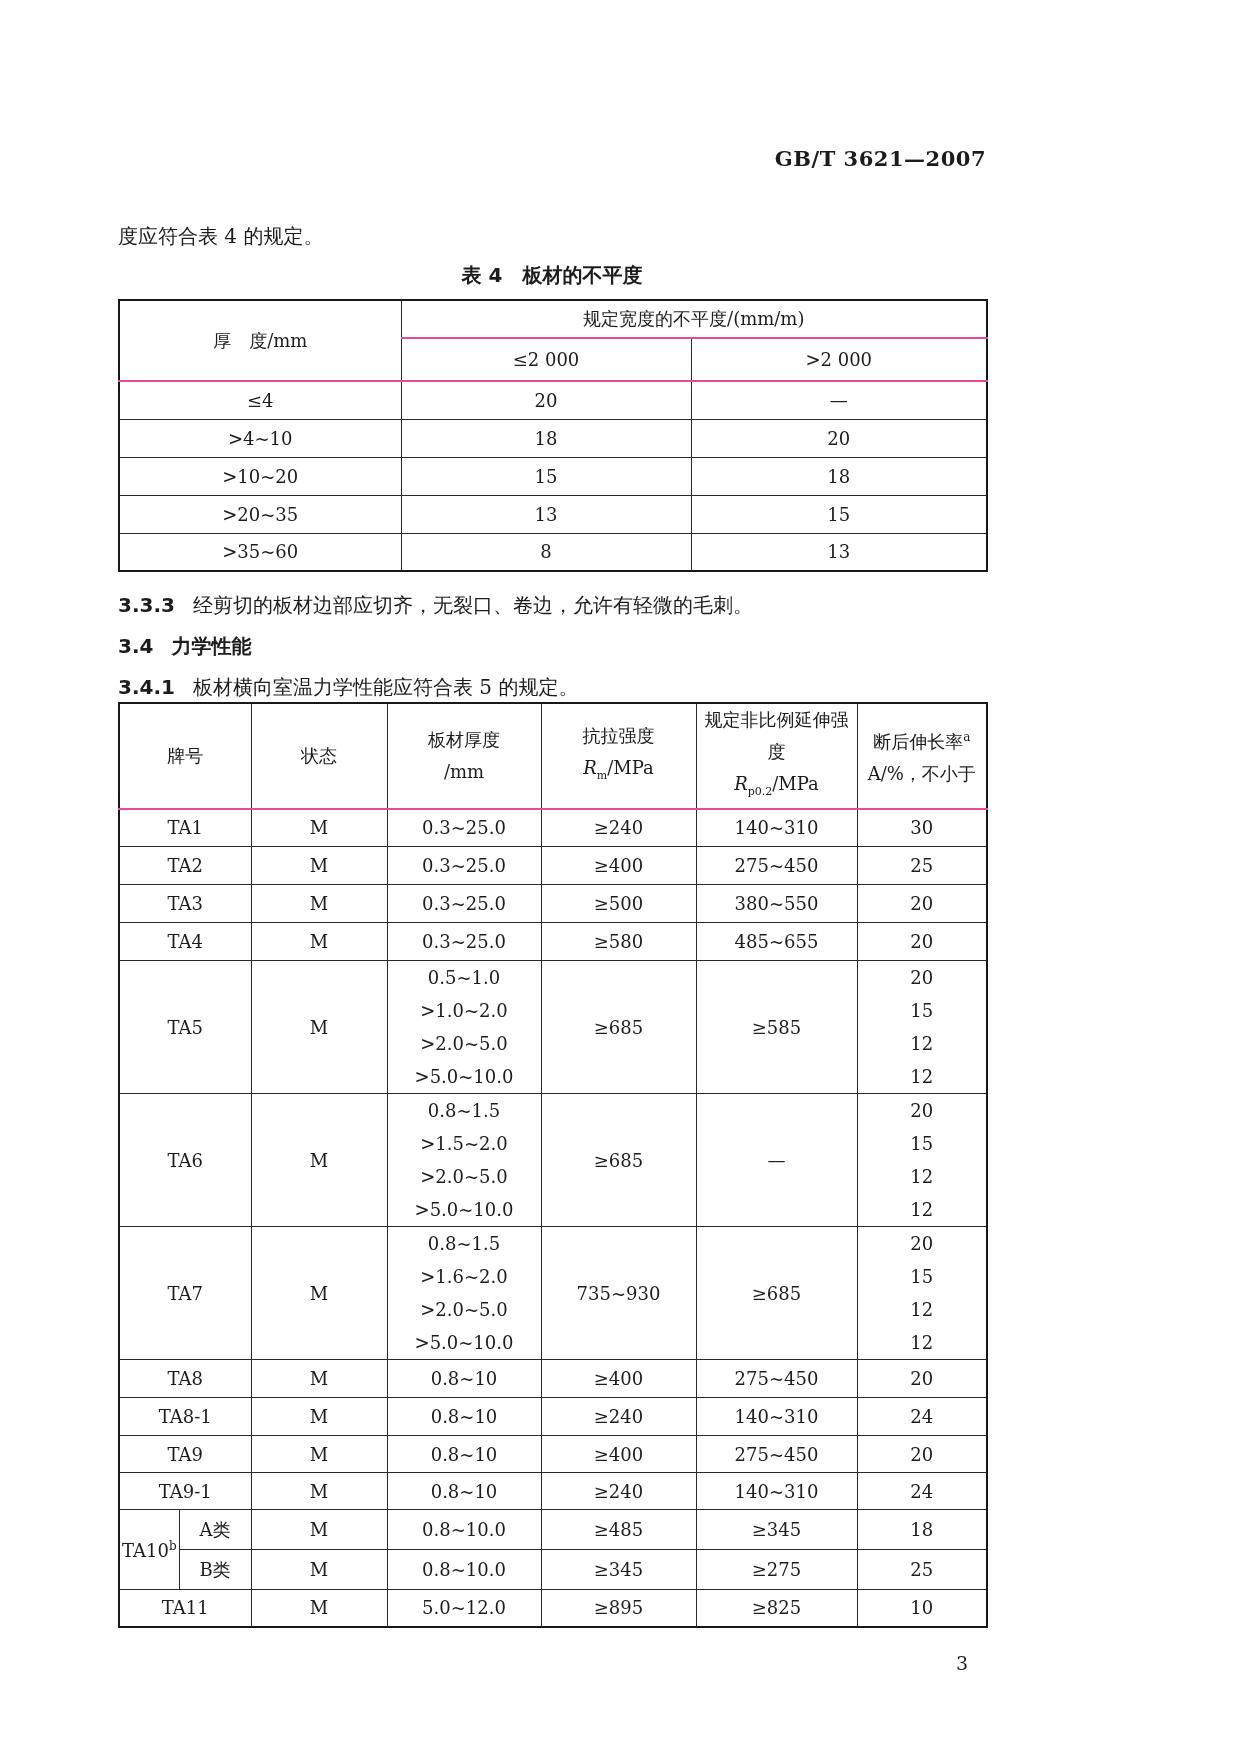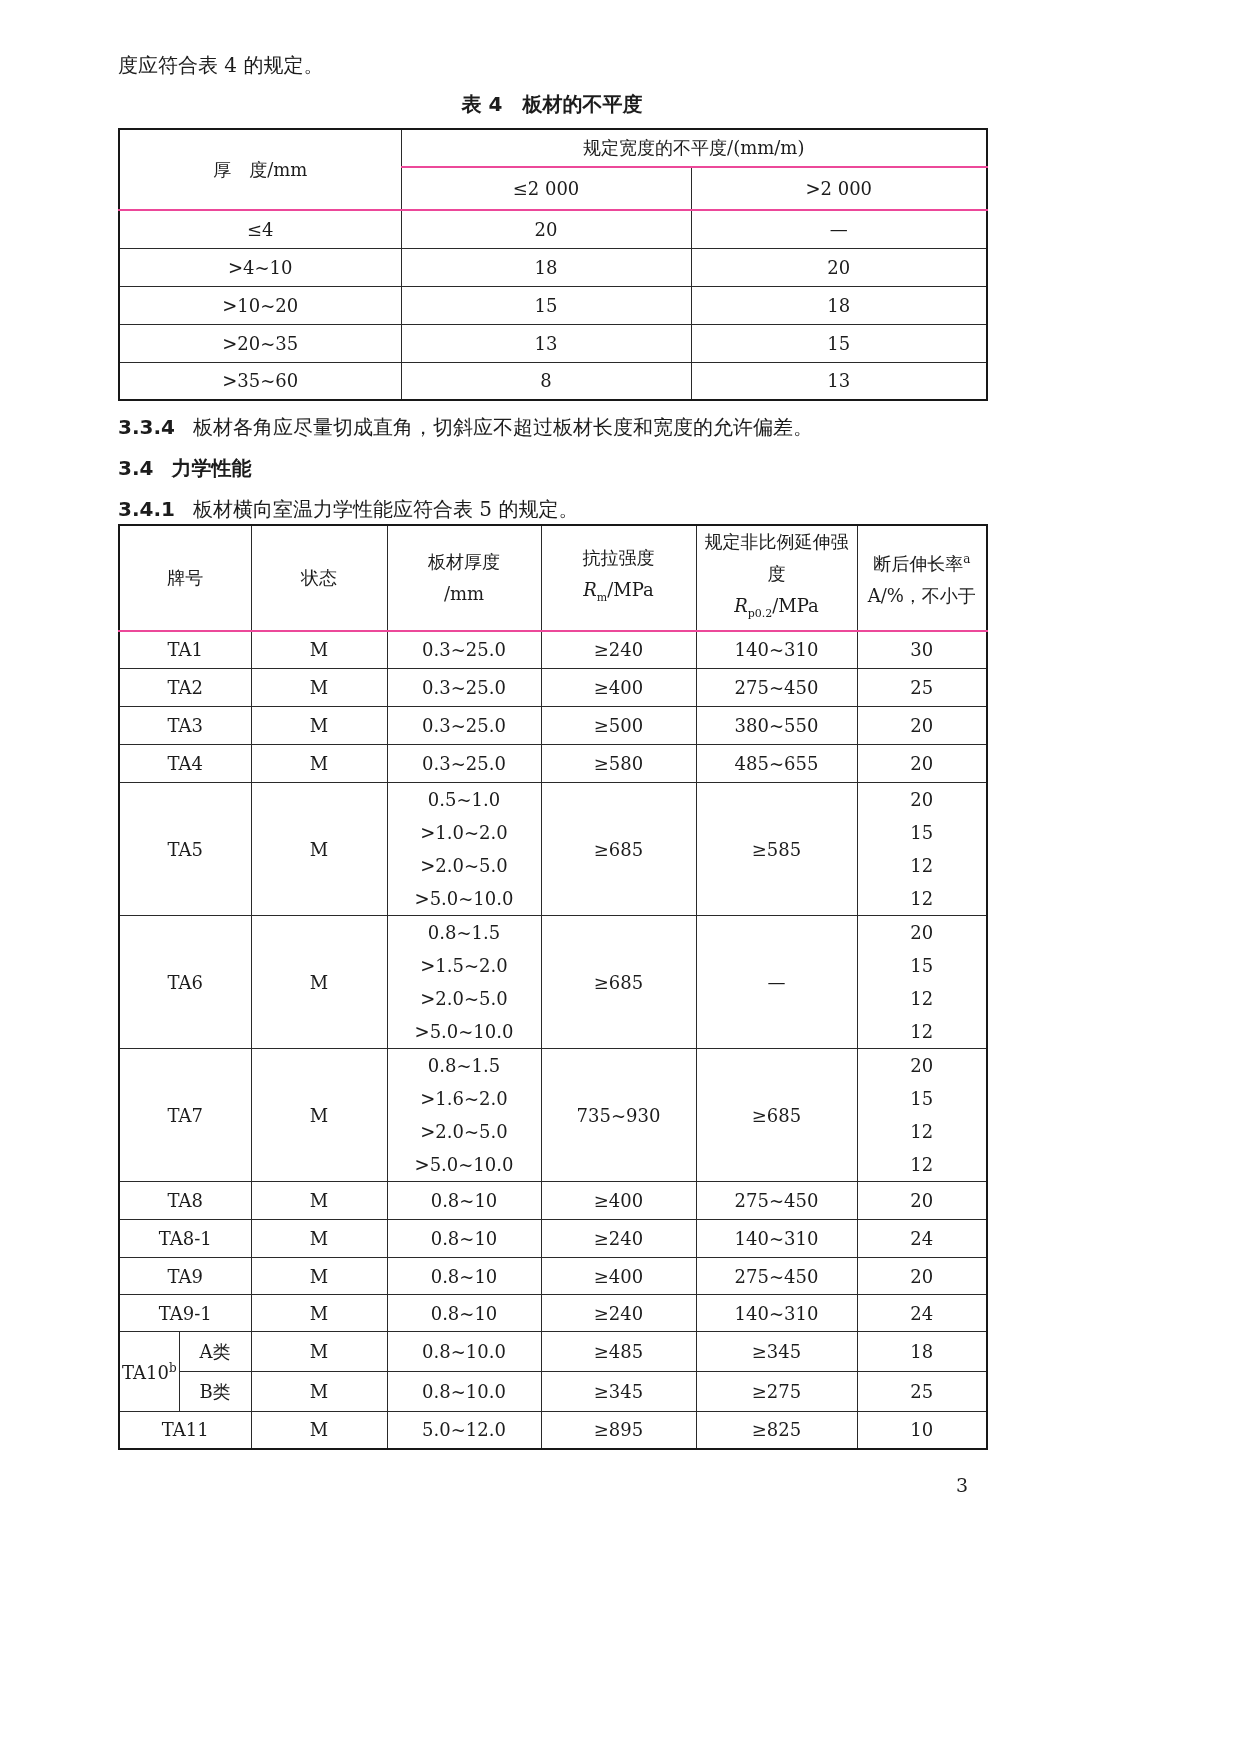--- a/index.html
+++ b/index.html
@@ -83,20 +83,21 @@
     text-align: right;
     padding-right: 18px;
     font-size: 19px;
   }
 </style>
 </head>
 <body>
 
 <div class="content">
 
+  <div class="doc-header">GB/T 3621—2007</div>
 
   <div class="intro">度应符合表 4 的规定。</div>
 
   <div class="tbl-title">表 4　板材的不平度</div>
 
   <table>
     <colgroup>
       <col style="width:282px">
         <col style="width:290px">
         <col style="width:296px">
@@ -133,22 +134,22 @@
         <td>15</td>
       </tr>
       <tr class="r38">
         <td>&gt;35~60</td>
         <td>8</td>
         <td>13</td>
       </tr>
     </tbody>
   </table>
 
-  <div class="clause">
-    <span class="num">3.3.4</span><span class="txt">板材各角应尽量切成直角，切斜应不超过板材长度和宽度的允许偏差。</span>
+  <div class="clause mt16">
+    <span class="num">3.3.3</span><span class="txt">经剪切的板材边部应切齐，无裂口、卷边，允许有轻微的毛刺。</span>
   </div>
   <div class="clause bold-head">
     <span class="num">3.4</span><span class="txt">力学性能</span>
   </div>
   <div class="clause">
     <span class="num">3.4.1</span><span class="txt">板材横向室温力学性能应符合表 5 的规定。</span>
   </div>
 
 
   <table>

